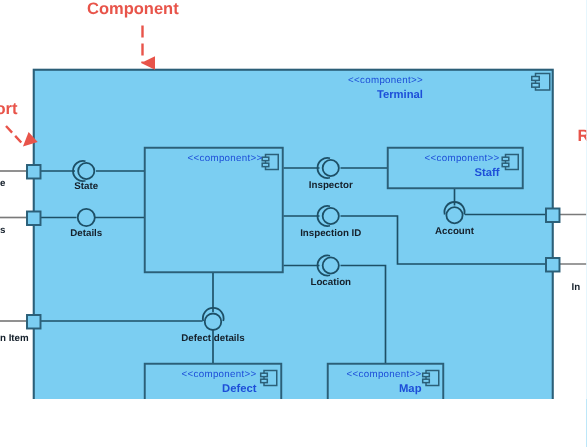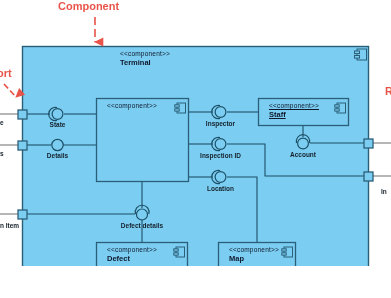--- a/index.html
+++ b/index.html
@@ -25,25 +25,24 @@
   .ann-text {
     position: absolute;
     color: #e8544a;
     font-family: "Liberation Sans", sans-serif;
     font-size: 11px;
     font-weight: bold;
     white-space: nowrap;
   }
   .node-label {
     position: absolute;
-    text-align: left;
-    white-space: nowrap;
-    font-family: "Liberation Sans", sans-serif;
-    color: #0f172a;
-    margin-left: 10px;
+    text-align: right;
+    white-space: nowrap;
+    font-family: "Liberation Sans", sans-serif;
+    color: #1d4ed8;
   }
   .stereo {
     font-size: 6.5px;
     letter-spacing: 0.2px;
     line-height: 8px;
   }
   .cname {
     font-size: 7.5px;
     font-weight: bold;
     line-height: 9px;
@@ -207,21 +206,21 @@
 
   <div class="node-label" style="left:110px; top:50px; width:172px;">
     <div class="stereo">&lt;&lt;component&gt;&gt;</div>
     <div class="cname">Terminal</div>
   </div>
 
   <div class="node-label" style="left:97px; top:102px; width:78px;">
     <div class="stereo">&lt;&lt;component&gt;&gt;</div>
   </div>
 
-  <div class="node-label" style="left:259px; top:102px; width:74px;text-decoration:underline;">
+  <div class="node-label" style="left:259px; top:102px; width:74px;">
     <div class="stereo">&lt;&lt;component&gt;&gt;</div>
     <div class="cname">Staff</div>
   </div>
 
   <div class="node-label" style="left:219px; top:246px; width:62px;">
     <div class="stereo">&lt;&lt;component&gt;&gt;</div>
     <div class="cname">Map</div>
   </div>
 
   <div class="node-label" style="left:97px; top:246px; width:74px;">

